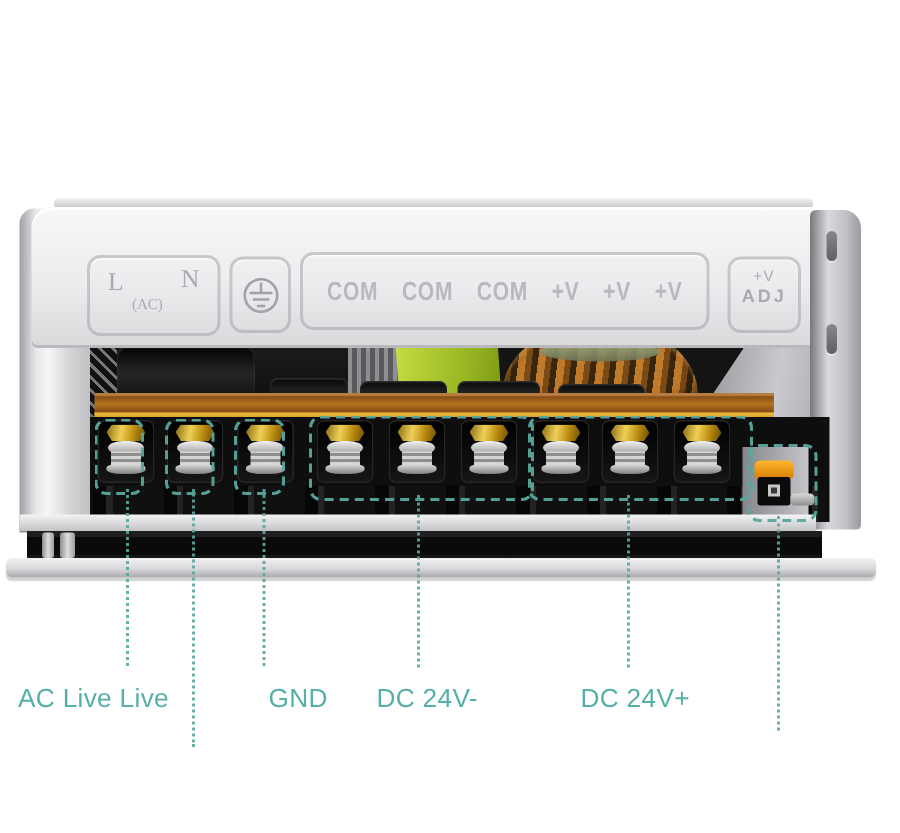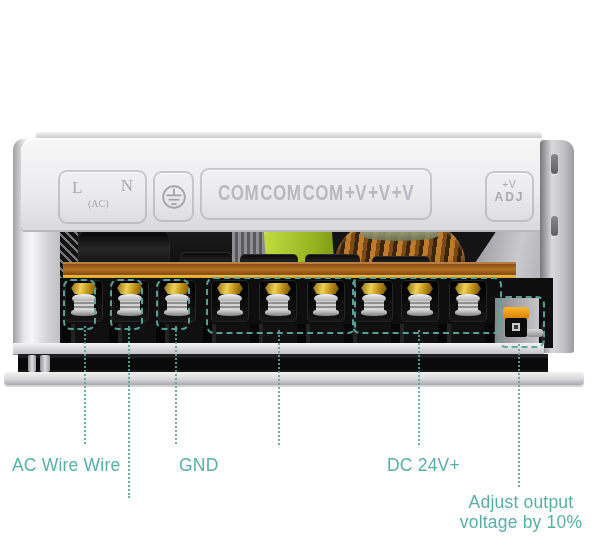--- a/index.html
+++ b/index.html
@@ -19,23 +19,23 @@
   .cover{left:13px;top:8px;width:526px;height:94px;border-radius:14px 5px 4px 4px;
          background:linear-gradient(#f7f7f8 0%,#ececee 55%,#d9d9dc 100%);
          box-shadow:inset 0 2px 0 #ffffff, inset 0 -2px 0 #b9b9bd;}
   .emboss{position:absolute;border:2px solid rgba(150,150,158,.45);border-radius:9px;
           color:#a9a9b0;box-shadow:inset 0 1px 0 rgba(255,255,255,.8);}
   .lnbox{left:37px;top:32px;width:85px;height:50px;font-family:"Liberation Serif",serif;}
   .lnbox .l{position:absolute;left:12px;top:6px;font-size:17px;}
   .lnbox .acsmall{position:absolute;left:28px;top:26px;font-size:10px;}
   .lnbox .n{position:absolute;right:12px;top:4px;font-size:17px;}
   .gndbox{left:132px;top:33px;width:37px;height:47px;display:flex;align-items:center;justify-content:center;}
-  .combox{left:179px;top:30px;width:232px;height:52px;display:flex;align-items:center;
+  .combox{left:179px;top:30px;width:273px;height:52px;display:flex;align-items:center;
           justify-content:space-between;padding:0 16px;box-sizing:border-box;
-          font-size:17px;letter-spacing:.5px;color:#b0b0b7;}
+          font-size:14px;letter-spacing:.5px;color:#b0b0b7;}
   .combox span{transform:scaleY(1.25);font-weight:bold;opacity:.85;}
   .adjbox{left:464px;top:33px;width:45px;height:47px;text-align:center;color:#a9a9b0;}
   .adjbox .a1{margin-top:6px;font-size:10px;letter-spacing:1px;}
   .adjbox .a2{font-size:12px;letter-spacing:2px;font-weight:bold;}
   .flange{left:532px;top:10px;width:34px;height:213px;border-radius:4px 12px 3px 3px;
           background:linear-gradient(90deg,#77787c,#d9d9dc 35%,#c2c2c6 70%,#9a9a9f);}
   .slot{position:absolute;left:11px;width:7px;height:20px;border-radius:4px;
         background:linear-gradient(#87878c,#5f5f64);box-shadow:0 1px 0 rgba(255,255,255,.6);}
 
   
@@ -253,21 +253,18 @@
   <div class="cbox" style="left:352px;top:277px;width:146px;height:53px;"></div>
   <div class="cbox" style="left:498px;top:296px;width:43px;height:48px;"></div>
 
   <div class="cline" style="left:84px;top:326px;height:118px;"></div>
   <div class="cline" style="left:128px;top:326px;height:172px;"></div>
   <div class="cline" style="left:175px;top:326px;height:118px;"></div>
   <div class="cline" style="left:278px;top:330px;height:115px;"></div>
   <div class="cline" style="left:418px;top:330px;height:115px;"></div>
   <div class="cline" style="left:518px;top:344px;height:143px;"></div>
 
-  <div class="clabel" style="left:12px;top:455px;">AC Wire Wire</div>
+  <div class="clabel" style="left:12px;top:455px;">AC Live Live</div>
   <div class="clabel" style="left:155px;top:455px;margin-left:24px;">GND</div>
+  <div class="clabel" style="left:251px;top:455px;">DC 24V-</div>
   <div class="clabel" style="left:387px;top:455px;">DC 24V+</div>
-  <div class="clabel two" style="left:450px;top:492px;width:142px;">
-    <div>Adjust output</div>
-    <div>voltage by 10%</div>
-  </div>
 
 </div>
 
 </body></html>

